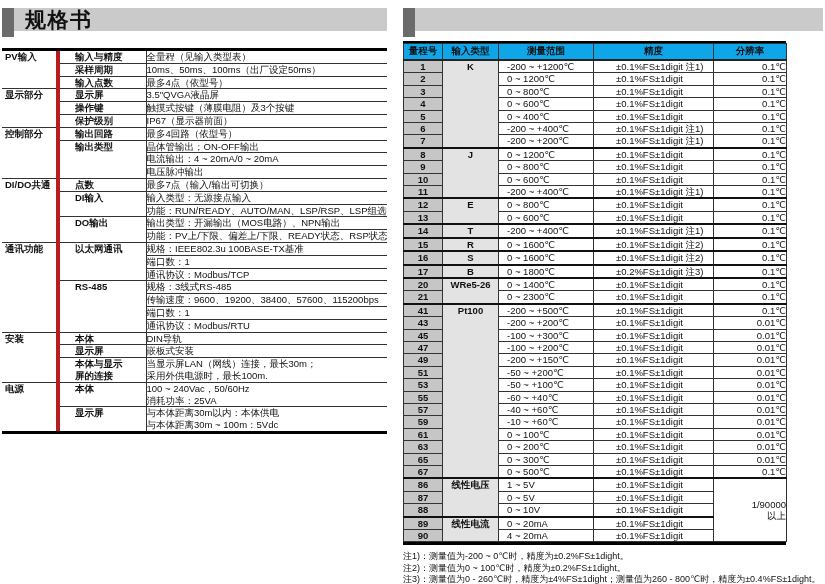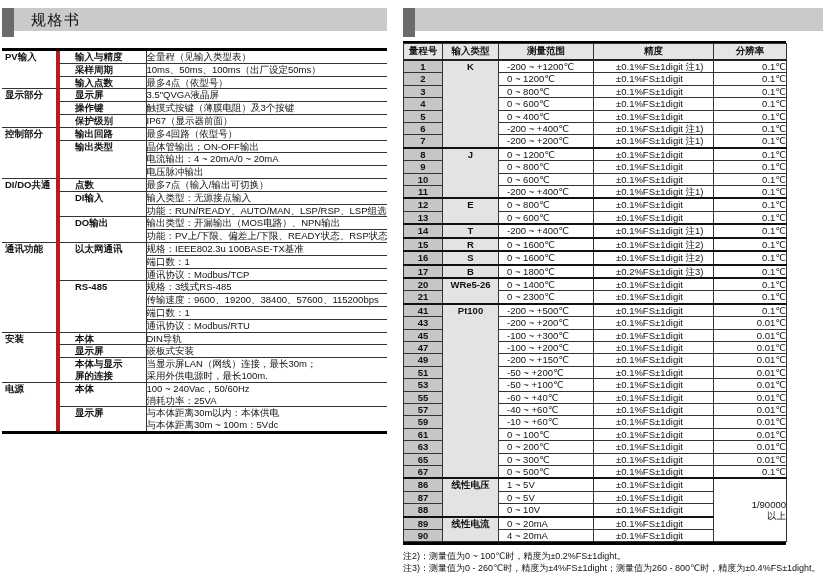--- a/index.html
+++ b/index.html
@@ -6,36 +6,36 @@
   body{
     width:825px;height:584px;background:#ffffff;position:relative;overflow:hidden;
     font-family:"Liberation Sans","DejaVu Sans",sans-serif;color:#111;
   }
   .panel{position:absolute;top:8px}
   .panel-left{left:2px;width:385px}
   .panel-right{left:403px;width:420px}
 
   .band{height:23px;background:#cacaca;position:relative;display:flex;align-items:center;padding-left:21px;box-sizing:border-box}
   .band .block{position:absolute;left:0;top:0;width:12px;height:29px;background:#6b6b6b}
-  .band .title{font-size:15px;font-weight:normal;margin:8px;letter-spacing:1.5px;line-height:23px}
+  .band .title{font-size:21px;font-weight:bold;margin:2px;letter-spacing:1.5px;line-height:23px}
 
   table{border-collapse:collapse;table-layout:fixed;width:100%}
 
   
   .lt-wrap{margin-top:17px;border-top:3px solid #000;border-bottom:3px solid #000}
   .lt td{border-top:1px solid #333;font-size:9.5px;vertical-align:top;padding:0}
   .lt tbody tr:first-child td{border-top:none}
   .lt td div{height:11.8px;line-height:11.8px;white-space:nowrap;overflow:hidden}
   .lt .c1{font-weight:bold;padding-left:3px}
   .lt .c2{font-weight:bold;border-left:4px solid #b91c1c;padding-left:15px}
   .lt .c3{border-left:1px solid #333;}
 
   
   .rt-wrap{margin-top:10px;width:383px;border-top:2px solid #000;border-bottom:3px solid #000}
-  .rt th{background:#e5e5e5;border:1px solid #333;border-bottom:2px solid #222;font-size:9.5px;height:15px;padding:0;font-weight:bold}
+  .rt th{background:#0ea5e9;border:1px solid #333;border-bottom:2px solid #222;font-size:9.5px;height:15px;padding:0;font-weight:bold}
   .rt td{border:1px solid #333;font-size:9.5px;height:11.4px;line-height:11.4px;padding:0;white-space:nowrap;overflow:hidden}
   .rt td.no{background:#c6c6c6;text-align:center;font-weight:bold}
   .rt td.type{background:#e3e3e3;text-align:center;font-weight:bold;vertical-align:top}
   .rt td.range{padding-left:8px;text-align:left}
   .rt td.acc{padding-left:22px;text-align:left}
   .rt td.res{text-align:right}
   .rt td.resm{vertical-align:middle}
   .rt td.resm div{line-height:11px;height:11px}
   .rt tr.gs td{border-top:2px solid #111}
 
@@ -537,18 +537,19 @@
             </tr>
             <tr>
               <td class="no">90</td>
               <td class="range">4 ~ 20mA</td>
               <td class="acc">±0.1%FS±1digit</td>
             </tr>
           </tbody>
       </table>
     </div>
     <div class="notes">
+      <div>注1)：测量值为-200 ~ 0℃时，精度为±0.2%FS±1dight。</div>
       <div>注2)：测量值为0 ~ 100℃时，精度为±0.2%FS±1dight。</div>
       <div>注3)：测量值为0 - 260℃时，精度为±4%FS±1dight；测量值为260 - 800℃时，精度为±0.4%FS±1dight。</div>
     </div>
   </section>
 
 </div>
 
 </body></html>

